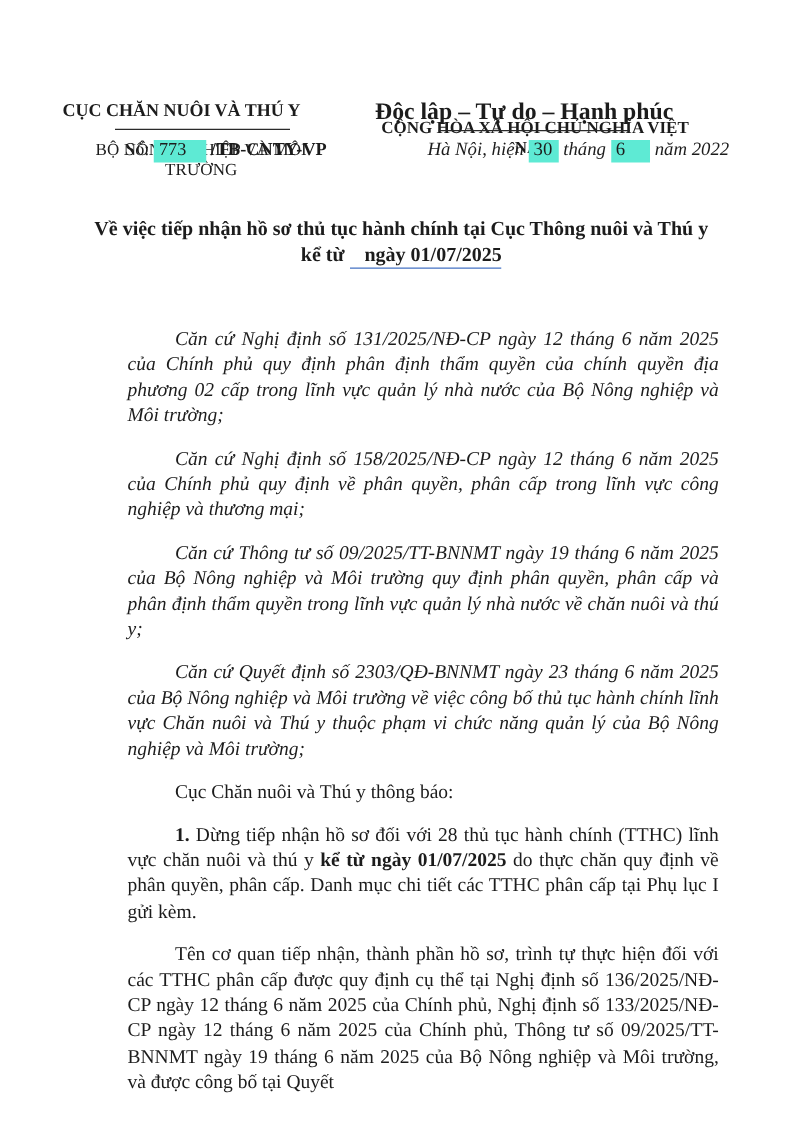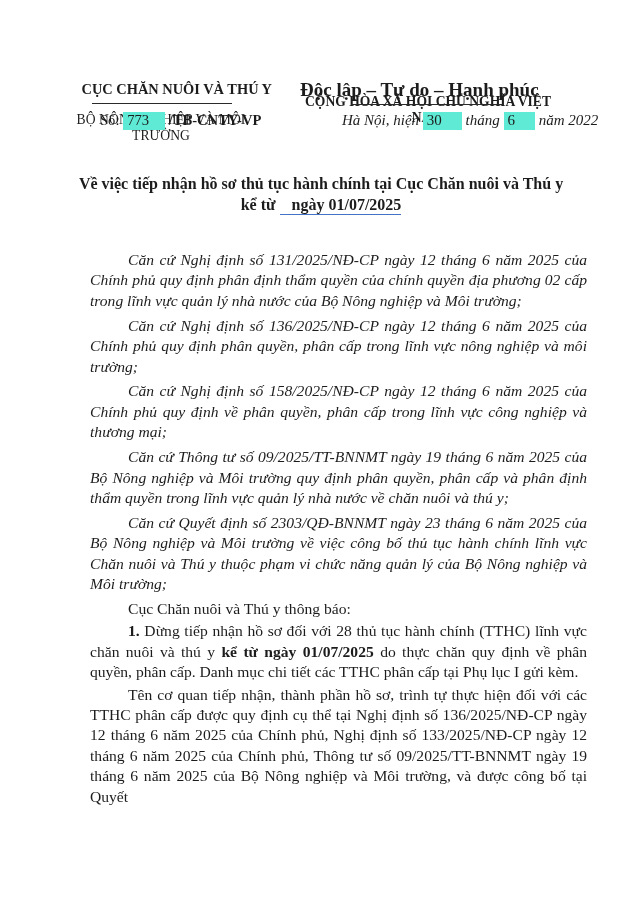--- a/index.html
+++ b/index.html
@@ -20,21 +20,21 @@
   
   .abs { position: absolute; }
   .org-line1 {
     left: 50px; top: 64px; width: 222px;
     text-align: center; font-size: 13.6px; line-height: 16px;
     letter-spacing: 0.1px;
     margin-top: 48px;
   }
   .org-line2 {
     left: 50px; top: 81px; width: 222px;
-    text-align: right; font-size: 14.4px; line-height: 17px;
+    text-align: left; font-size: 14.4px; line-height: 17px;
     font-weight: bold;
   }
   .org-rule {
     left: 92px; top: 103px; width: 140px; height: 0;
     border-top: 1.5px solid #2a2a2a;
   }
   .so-line {
     left: 100px; top: 110px; font-size: 14.6px; line-height: 20px;
     white-space: nowrap;
   }
@@ -59,21 +59,21 @@
   }
   .field {
     display: inline-block;
     background: #5eead4;
     font-style: normal;
     padding: 0 2px 1px 4px;
     line-height: 17px;
     vertical-align: baseline;
   }
   .field.w-num   { padding-right: 16px; }
-  .field.w-day   { padding-right: 20px; }
+  .field.w-day   { padding-right: 5px; }
   .field.w-month { padding-right: 20px; }
   .bold { font-weight: bold; }
 
   
   .title-block {
     left: 0; top: 172px; width: 642px;
     text-align: center; font-weight: bold;
   }
   .title-main { font-size: 16.2px; line-height: 19px; }
   .title-sub  { font-size: 16px; line-height: 20.5px; margin-top: 2px; }
@@ -82,48 +82,47 @@
     padding-bottom: 1px;
     padding-left: 12px;
   }
 
   
   .body-text {
     left: 88px; top: 248px; width: 501px;
     font-size: 15.6px; line-height: 20.4px;
     text-align: justify;
   }
-  .body-text p { margin: 2px; text-indent: 38px; }
+  .body-text p { margin: 14px; text-indent: 38px; }
   .body-text p.cite { font-style: italic; margin-bottom: 4.5px; }
 </style>
 </head>
 <body>
 
 <div class="page">
 
   <div class="abs org-line1">BỘ NÔNG NGHIỆP VÀ MÔI TRƯỜNG</div>
   <div class="abs org-line2">CỤC CHĂN NUÔI VÀ THÚ Y</div>
   <div class="abs org-rule"></div>
   <div class="abs so-line"><span>Số:</span> <span class="field w-num">773</span> <span class="bold">/TB-CNTY-VP</span></div>
 
   <div class="abs motto-line1">CỘNG HÒA XÃ HỘI CHỦ NGHĨA VIỆT NAM</div>
   <div class="abs motto-line2">Độc lập – Tự do – Hạnh phúc</div>
   <div class="abs motto-rule"></div>
   <div class="abs date-line"><span>Hà Nội, hiện</span> <span class="field w-day">30</span> <span>tháng</span> <span class="field w-month">6</span> <span>năm 2022</span></div>
 
   <div class="abs title-block">
     <div class="title-sub">
-      <div>Về việc tiếp nhận hồ sơ thủ tục hành chính tại Cục Chăn nuôi và Thú y</div>
+      <div>Về việc tiếp nhận hồ sơ thủ tục hành chính tại Cục Thông nuôi và Thú y</div>
       <div><span>kể từ </span><span class="u-blue">ngày 01/07/2025</span></div>
     </div>
   </div>
 
   <div class="abs body-text">
     <p class="cite">Căn cứ Nghị định số 131/2025/NĐ-CP ngày 12 tháng 6 năm 2025 của Chính phủ quy định phân định thẩm quyền của chính quyền địa phương 02 cấp trong lĩnh vực quản lý nhà nước của Bộ Nông nghiệp và Môi trường;</p>
-    <p class="cite">Căn cứ Nghị định số 136/2025/NĐ-CP ngày 12 tháng 6 năm 2025 của Chính phủ quy định phân quyền, phân cấp trong lĩnh vực nông nghiệp và môi trường;</p>
     <p class="cite">Căn cứ Nghị định số 158/2025/NĐ-CP ngày 12 tháng 6 năm 2025 của Chính phủ quy định về phân quyền, phân cấp trong lĩnh vực công nghiệp và thương mại;</p>
     <p class="cite">Căn cứ Thông tư số 09/2025/TT-BNNMT ngày 19 tháng 6 năm 2025 của Bộ Nông nghiệp và Môi trường quy định phân quyền, phân cấp và phân định thẩm quyền trong lĩnh vực quản lý nhà nước về chăn nuôi và thú y;</p>
     <p class="cite">Căn cứ Quyết định số 2303/QĐ-BNNMT ngày 23 tháng 6 năm 2025 của Bộ Nông nghiệp và Môi trường về việc công bố thủ tục hành chính lĩnh vực Chăn nuôi và Thú y thuộc phạm vi chức năng quản lý của Bộ Nông nghiệp và Môi trường;</p>
     <p>Cục Chăn nuôi và Thú y thông báo:</p>
     <p><b>1.</b><span> Dừng tiếp nhận hồ sơ đối với 28 thủ tục hành chính (TTHC) lĩnh vực chăn nuôi và thú y </span><b>kể từ ngày 01/07/2025</b><span> do thực chăn quy định về phân quyền, phân cấp. Danh mục chi tiết các TTHC phân cấp tại Phụ lục I gửi kèm.</span></p>
     <p>Tên cơ quan tiếp nhận, thành phần hồ sơ, trình tự thực hiện đối với các TTHC phân cấp được quy định cụ thể tại Nghị định số 136/2025/NĐ-CP ngày 12 tháng 6 năm 2025 của Chính phủ, Nghị định số 133/2025/NĐ-CP ngày 12 tháng 6 năm 2025 của Chính phủ, Thông tư số 09/2025/TT-BNNMT ngày 19 tháng 6 năm 2025 của Bộ Nông nghiệp và Môi trường, và được công bố tại Quyết</p>
   </div>
 
 </div>
 

